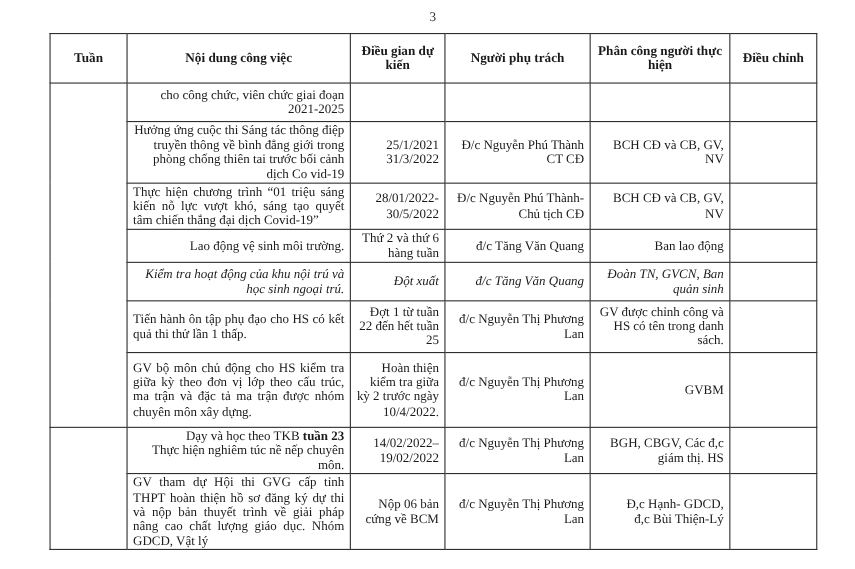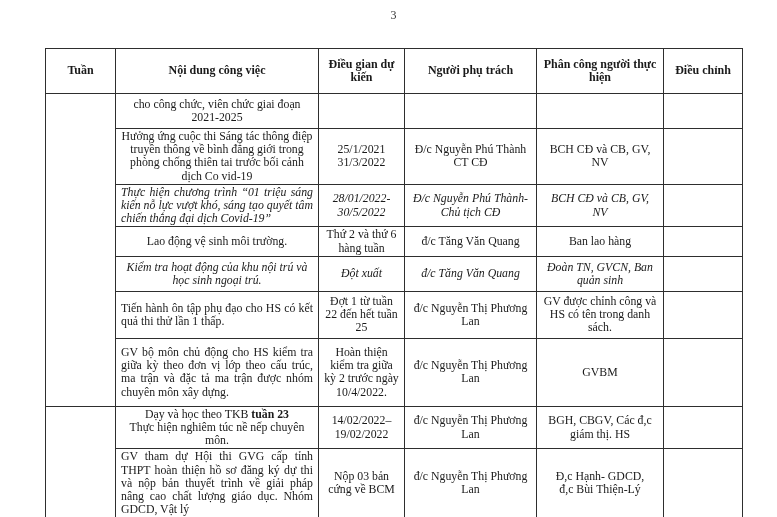--- a/index.html
+++ b/index.html
@@ -20,55 +20,55 @@
   .page-number {
     width: 697px;
     margin-left: 45px;
     text-align: center;
     font-size: 12px;
     color: #333;
     height: 18px;
   }
   table.schedule {
     margin-left: 45px;
-    margin-top: 22px;
+    margin-top: 4px;
     width: 697px;
     border-collapse: collapse;
     table-layout: fixed;
   }
   .schedule th, .schedule td {
     border: 1px solid #2e2e2e;
     font-size: 11.8px;
     line-height: 13.2px;
     vertical-align: middle;
     overflow: hidden;
   }
   .schedule th {
     font-weight: bold;
     text-align: center;
     padding: 2px 3px;
     font-size: 12px;
   }
   .schedule td {
     padding: 1px 5px;
     white-space: pre-line;
-    text-align: center;
+    text-align: right;
   }
   .schedule td.justify { text-align: justify; }
   .schedule td.week-cell { text-align: center; }
   col.c-week  { width: 70px; }
   col.c-task  { width: 203px; }
   col.c-time  { width: 86px; }
   col.c-person{ width: 132px; }
   col.c-assign{ width: 127px; }
   col.c-adjust{ width: 79px; }
   tr.hrow { height: 45px; }
   tr.r0 { height: 35px; }
   tr.r1 { height: 52px; }
-  tr.r2 { height: 40px; font-style: italic; }
+  tr.r2 { height: 40px; }
   tr.r3 { height: 28px; }
   tr.r4 { height: 35px; font-style: italic; }
   tr.r5 { height: 47px; }
   tr.r6 { height: 68px; }
   tr.r7 { height: 40px; }
   tr.r8 { height: 60px; }
 </style>
 </head>
 <body>
 
@@ -119,21 +119,21 @@
 30/5/2022</td>
         <td>Đ/c Nguyễn Phú Thành-
 Chủ tịch CĐ</td>
         <td>BCH CĐ và CB, GV, NV</td>
         <td></td>
       </tr>
       <tr class="r3">
         <td>Lao động vệ sinh môi trường.</td>
         <td>Thứ 2 và thứ 6 hàng tuần</td>
         <td>đ/c Tăng Văn Quang</td>
-        <td>Ban lao hàng</td>
+        <td>Ban lao động</td>
         <td></td>
       </tr>
       <tr class="r4">
         <td>Kiểm tra hoạt động của khu nội trú và học sinh ngoại trú.</td>
         <td>Đột xuất</td>
         <td>đ/c Tăng Văn Quang</td>
         <td>Đoàn TN, GVCN, Ban quản sinh</td>
         <td></td>
       </tr>
       <tr class="r5">
@@ -155,21 +155,21 @@
         <td><span>Dạy và học theo TKB </span><b>tuần 23</b><span>
 Thực hiện nghiêm túc nề nếp chuyên môn.</span></td>
         <td>14/02/2022–
 19/02/2022</td>
         <td>đ/c Nguyễn Thị Phương Lan</td>
         <td>BGH, CBGV, Các đ,c giám thị. HS</td>
         <td></td>
       </tr>
       <tr class="r8">
         <td class="justify">GV tham dự Hội thi GVG cấp tỉnh THPT hoàn thiện hồ sơ đăng ký dự thi và nộp bản thuyết trình về giải pháp nâng cao chất lượng giáo dục. Nhóm GDCD, Vật lý</td>
-        <td>Nộp 03 bản cứng về BCM</td>
+        <td>Nộp 06 bản cứng về BCM</td>
         <td>đ/c Nguyễn Thị Phương Lan</td>
         <td>Đ,c Hạnh- GDCD,
 đ,c Bùi Thiện-Lý</td>
         <td></td>
       </tr>
     </tbody>
   </table>
 
 </div>
 

